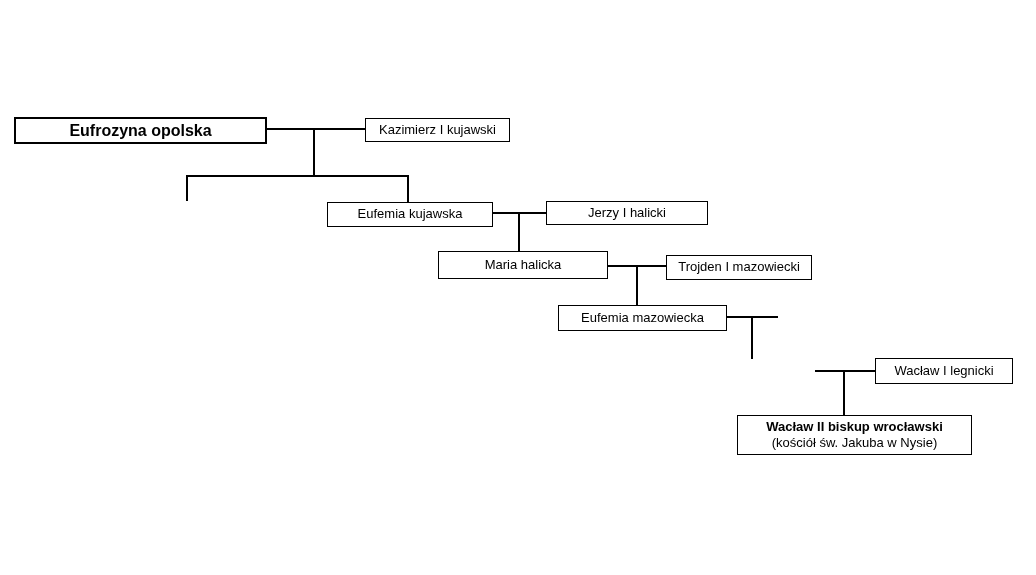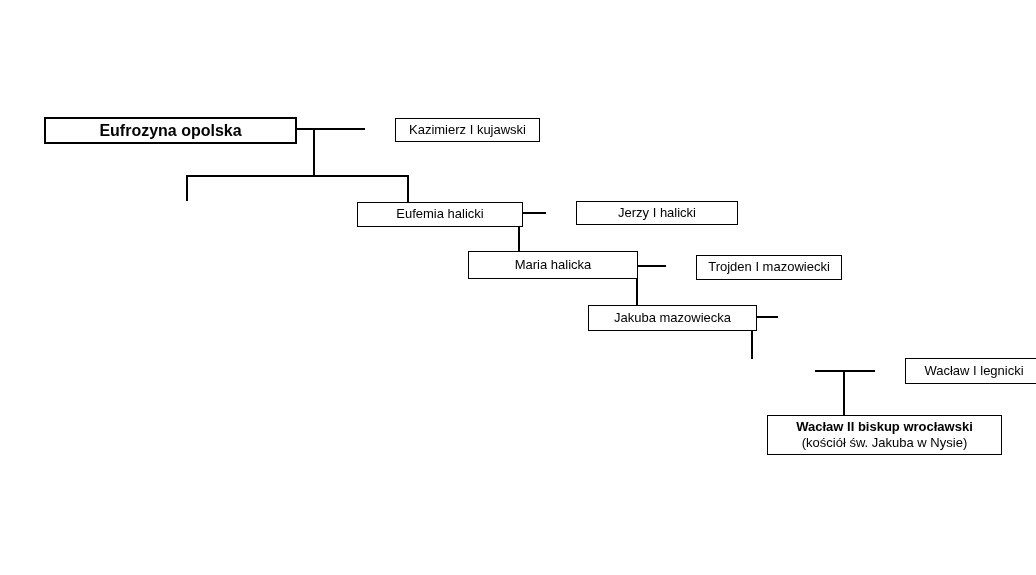--- a/index.html
+++ b/index.html
@@ -22,21 +22,20 @@
     border: 1px solid #000000;
     background: #ffffff;
     display: flex;
     flex-direction: column;
     align-items: center;
     justify-content: center;
     font-size: 13px;
     line-height: 1.25;
     text-align: center;
     white-space: nowrap;
-    margin-left: 30px;
   }
   .node.title {
     border-width: 2px;
     font-size: 16px;
     font-weight: bold;
   }
   .node .bold-line {
     font-weight: bold;
   }
   .line {
@@ -66,37 +65,37 @@
   <div class="node title" style="left:14px; top:117px; width:253px; height:27px">
     <span>Eufrozyna opolska</span>
   </div>
 
   <div class="node" style="left:365px; top:118px; width:145px; height:24px">
     <span>Kazimierz I kujawski</span>
   </div>
 
 
   <div class="node" style="left:327px; top:202px; width:166px; height:25px">
-    <span>Eufemia halicki</span>
+    <span>Eufemia kujawska</span>
   </div>
 
   <div class="node" style="left:546px; top:201px; width:162px; height:24px">
     <span>Jerzy I halicki</span>
   </div>
 
   <div class="node" style="left:438px; top:251px; width:170px; height:28px">
     <span>Maria halicka</span>
   </div>
 
   <div class="node" style="left:666px; top:255px; width:146px; height:25px">
     <span>Trojden I mazowiecki</span>
   </div>
 
   <div class="node" style="left:558px; top:305px; width:169px; height:26px">
-    <span>Jakuba mazowiecka</span>
+    <span>Eufemia mazowiecka</span>
   </div>
 
 
 
   <div class="node" style="left:875px; top:358px; width:138px; height:26px">
     <span>Wacław I legnicki</span>
   </div>
 
   <div class="node" style="left:737px; top:415px; width:235px; height:40px">
     <span class="bold-line">Wacław II biskup wrocławski</span>

